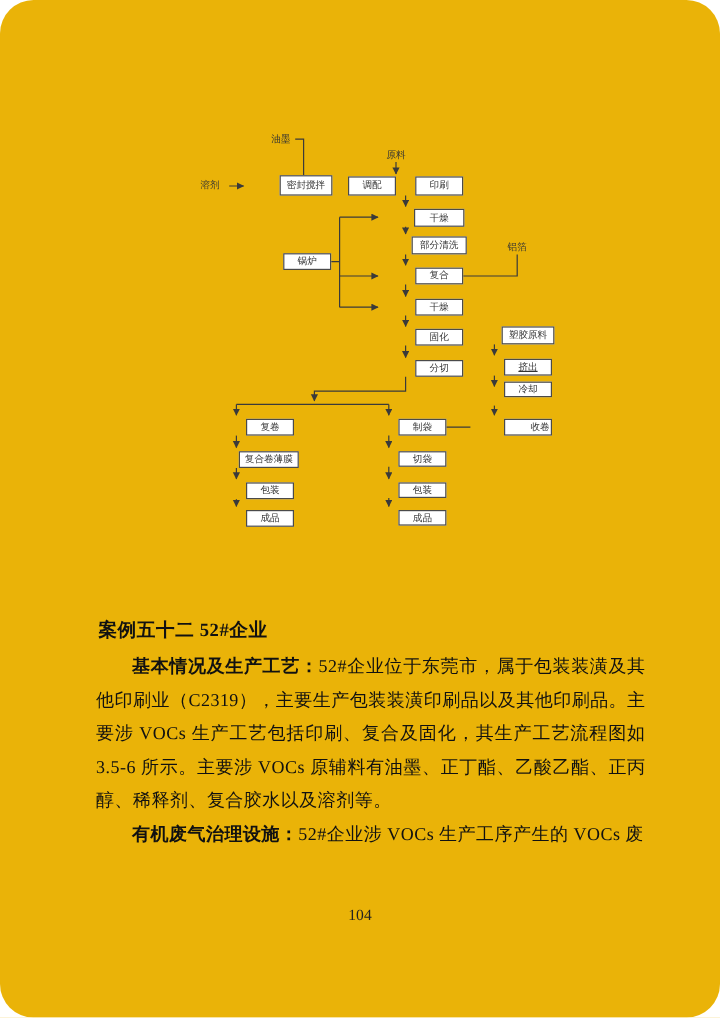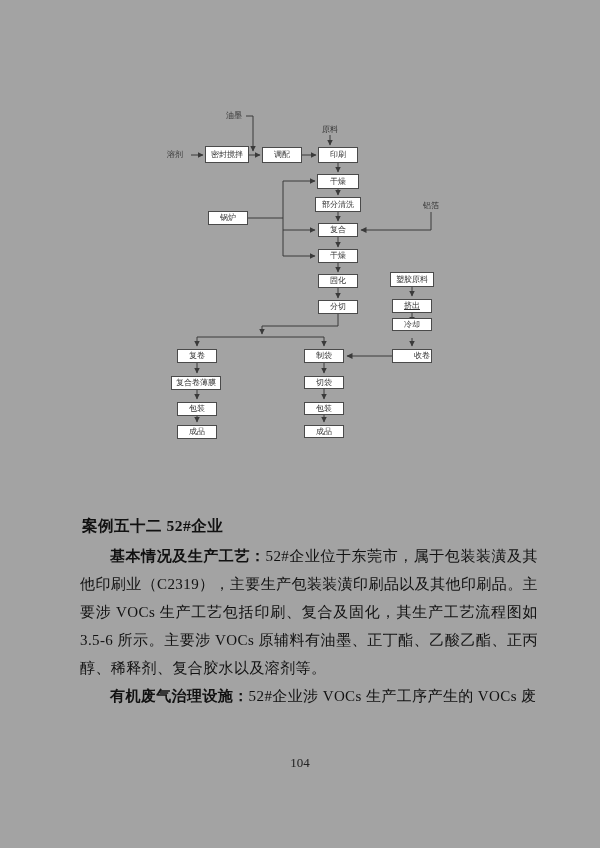--- a/index.html
+++ b/index.html
@@ -1,27 +1,28 @@
 <!DOCTYPE html>
 <html><head>
 <meta charset="utf-8">
 <style>
   html,body{margin:0;padding:0;background:#ffffff;}
   .page{
-    position:relative;width:600px;height:848px;background:#a3a3a3;
-    font-family:"Liberation Serif","DejaVu Serif",serif;color:#1c1c1c;overflow:hidden;
+    position:relative;width:600px;height:848px;background:#eab308;
+    font-family:"Liberation Serif","DejaVu Serif",serif;color:#1c1c1c;overflow:hidden;border-radius:28px;
   }
   
   .flowchart{position:absolute;left:0;top:0;width:600px;height:450px;}
   .flowchart svg{position:absolute;left:0;top:0;}
   .fc-box{
     position:absolute;border:1px solid #4a4a4a;background:#ffffff;
     display:flex;align-items:center;justify-content:center;
     font-size:8px;line-height:1;color:#333;letter-spacing:0px;box-sizing:border-box;
     white-space:nowrap;
+    margin-left:28px;
   }
   .fc-label{
     position:absolute;display:flex;align-items:center;justify-content:center;
     font-size:8px;line-height:1;color:#333;white-space:nowrap;
   }
   .caption{
     position:absolute;left:0;top:455px;width:600px;text-align:center;
     font-weight:bold;font-size:13.5px;color:#111;letter-spacing:1px;
   }
   

